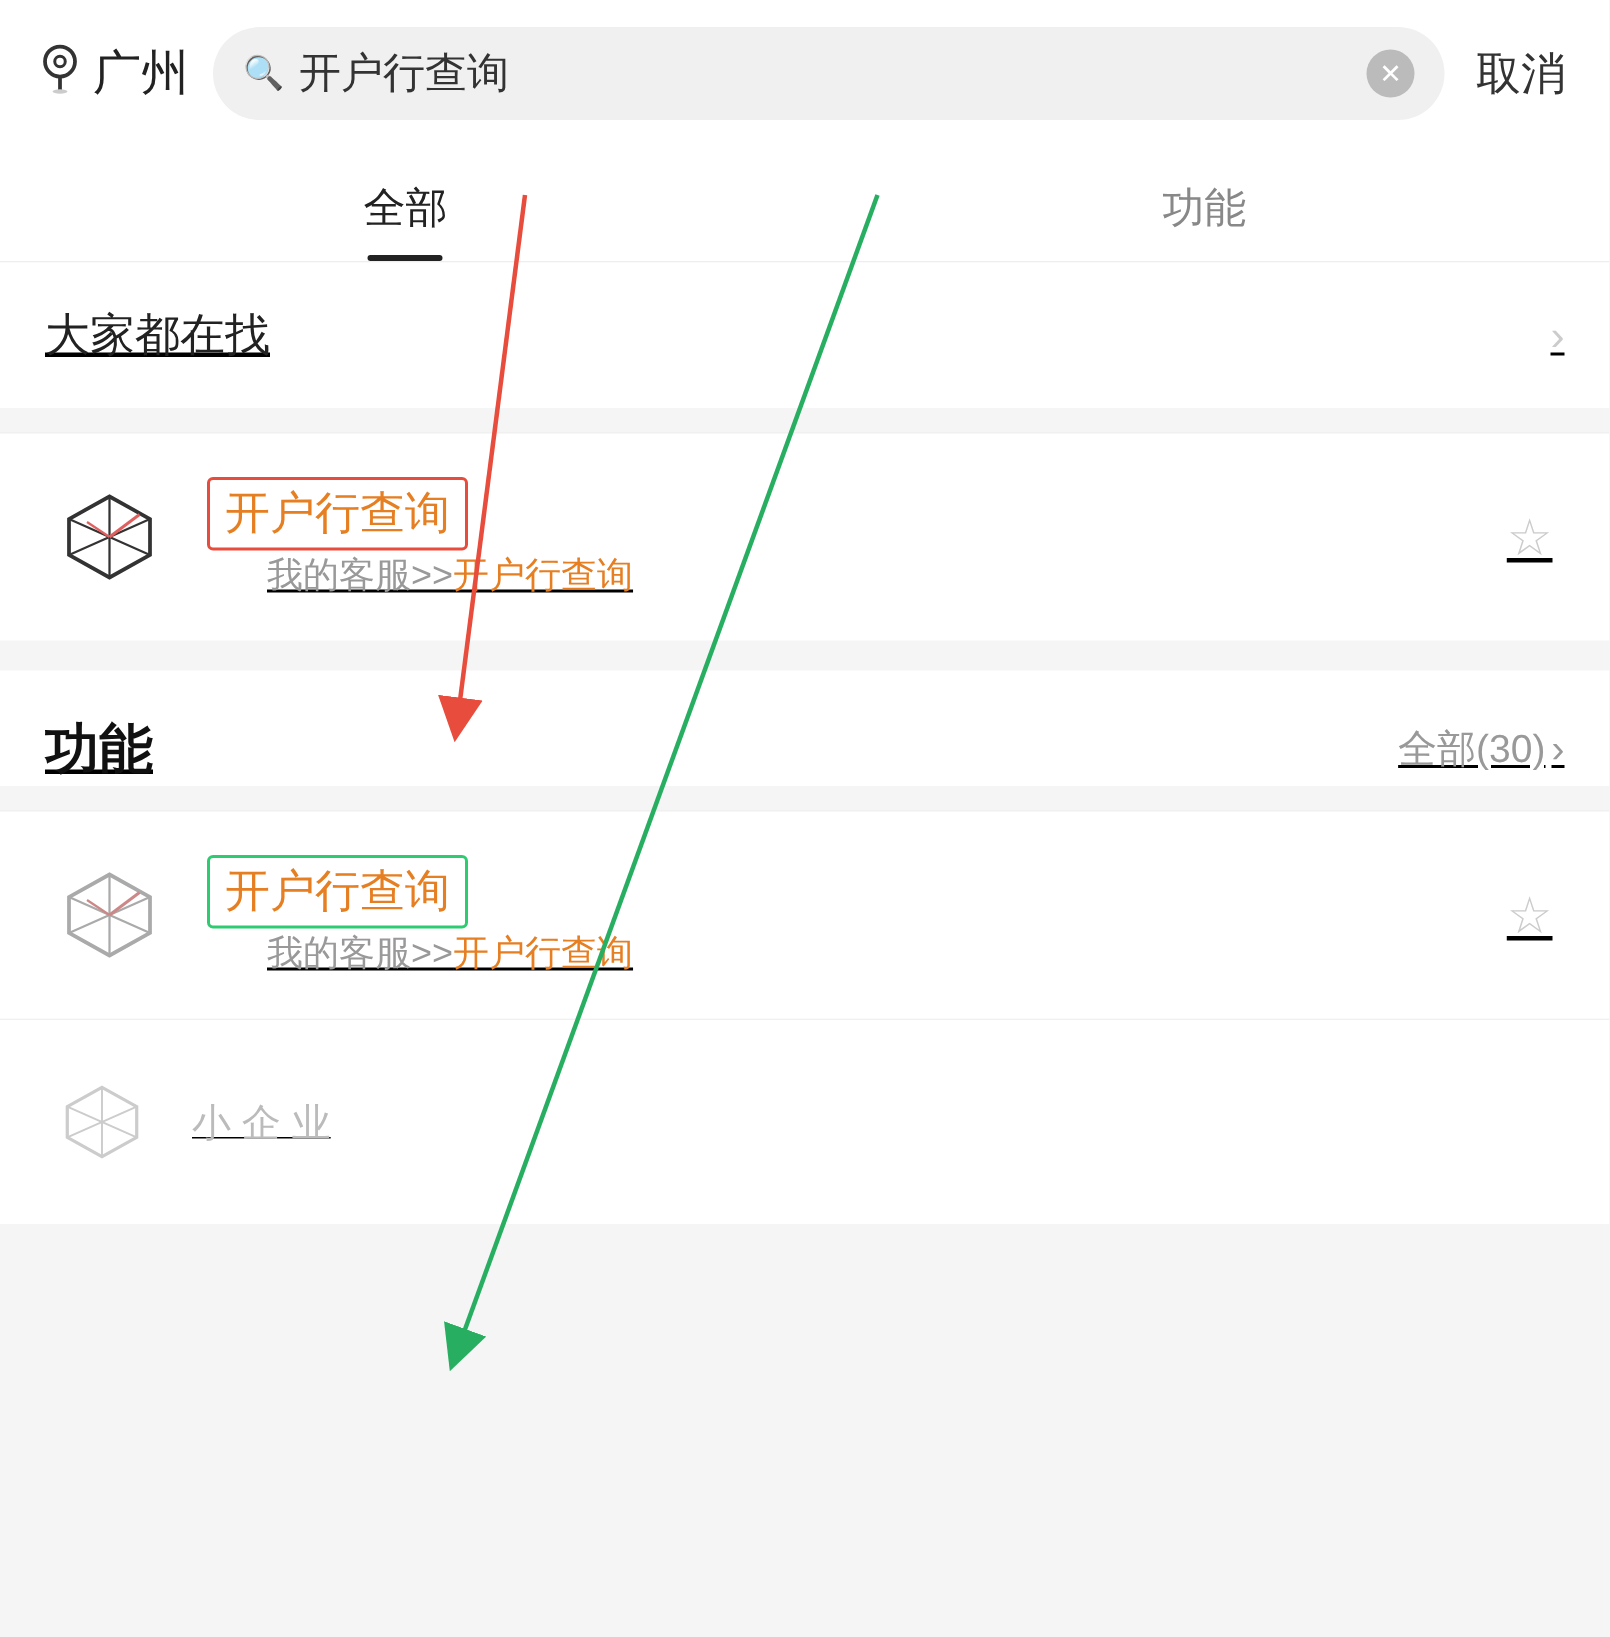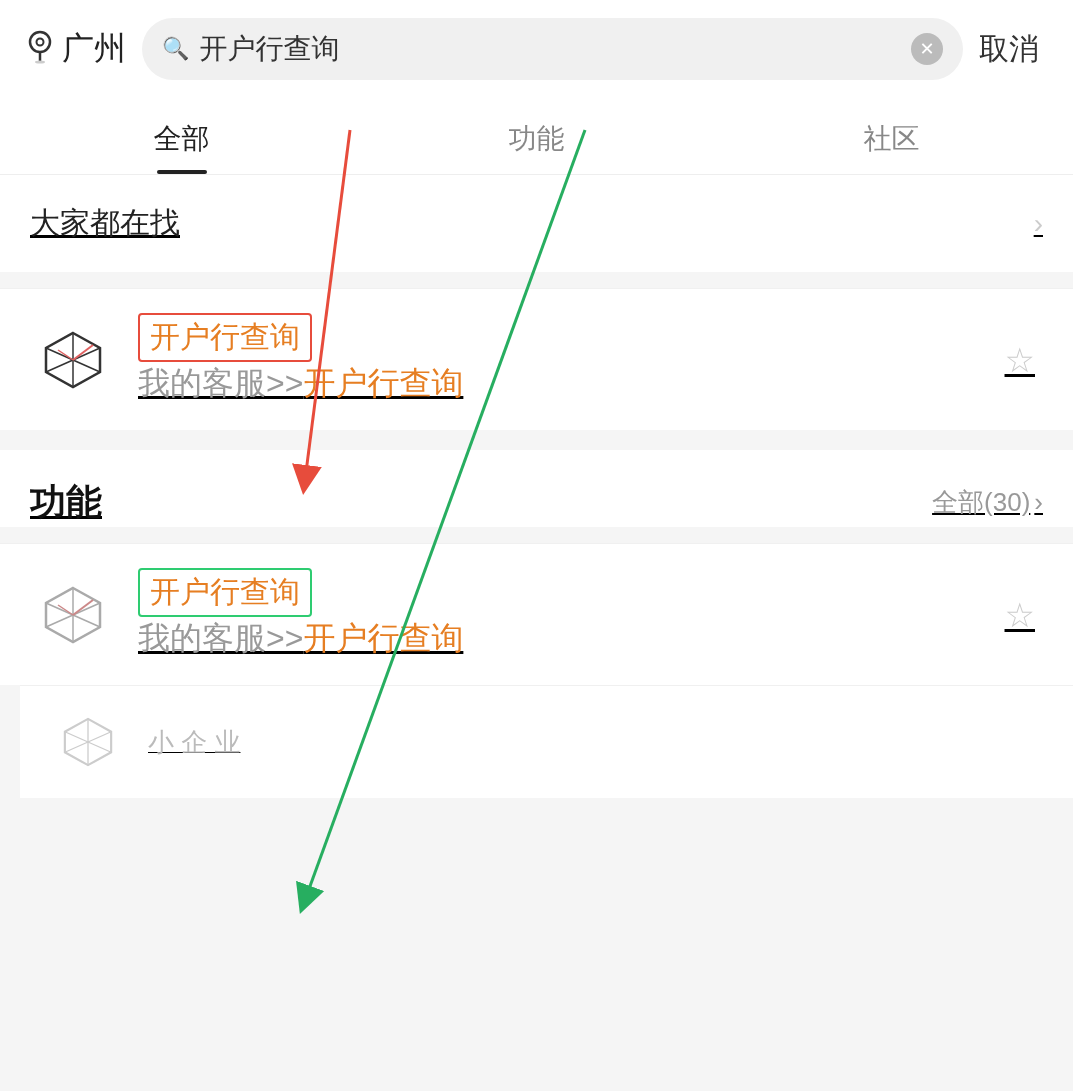--- a/index.html
+++ b/index.html
@@ -16,21 +16,21 @@
     .header {
       background: #fff;
       display: flex;
       align-items: center;
       padding: 18px 24px;
       gap: 16px;
     }
 
     .location-area {
       display: flex;
-      align-items: center;
+      align-items: flex-start;
       gap: 6px;
       min-width: 100px;
     }
 
     .location-icon {
       font-size: 28px;
       color: #333;
     }
 
     .location-text {
@@ -70,20 +70,21 @@
       justify-content: center;
       color: #fff;
       font-size: 18px;
       cursor: pointer;
     }
 
     .cancel-btn {
       font-size: 30px;
       color: #333;
       min-width: 70px;
+      text-align: center;
       cursor: pointer;
     }
 
     
     .tabs {
       background: #fff;
       display: flex;
       align-items: center;
       padding: 0 4px;
       border-bottom: 1px solid #eee;
@@ -186,22 +187,23 @@
     .item-title-boxed-green {
       display: inline-block;
       border: 2px solid #2ecc71;
       padding: 2px 10px;
       border-radius: 4px;
       color: #e67e22;
       font-size: 30px;
     }
 
     .item-subtitle {
-      font-size: 32px;
+      font-size: 24px;
       color: #999;
+      margin-left: 40px;
     }
 
     .item-subtitle .hl {
       color: #e67e22;
     }
 
     .star-btn {
       font-size: 34px;
       color: #ccc;
       cursor: pointer;
@@ -246,23 +248,22 @@
       width: 100%;
       height: 100%;
       pointer-events: none;
     }
 
     
     .bottom-partial {
       background: #fff;
       display: flex;
       align-items: center;
-      padding: 16px 28px;
+      padding: 28px 28px;
       border-top: 1px solid #f0f0f0;
-      margin-left: 20px;
     }
 
     .bottom-partial-icon {
       width: 80px;
       height: 80px;
       display: flex;
       align-items: center;
       justify-content: center;
       margin-right: 20px;
       flex-shrink: 0;
@@ -302,23 +303,20 @@
   <div class="cancel-btn">取消</div>
 </div>
 
 <div class="tabs">
   <div class="tab-item active">
     <span>全部</span>
   </div>
   <div class="tab-item">
     <span>功能</span>
   </div>
-  <div class="tab-item">
-    <span>社区</span>
-  </div>
 </div>
 
 <div class="content">
 
   <div class="popular-section">
     <div class="section-header">
       <span class="section-title">大家都在找</span>
       <span class="section-arrow">›</span>
     </div>
   </div>

